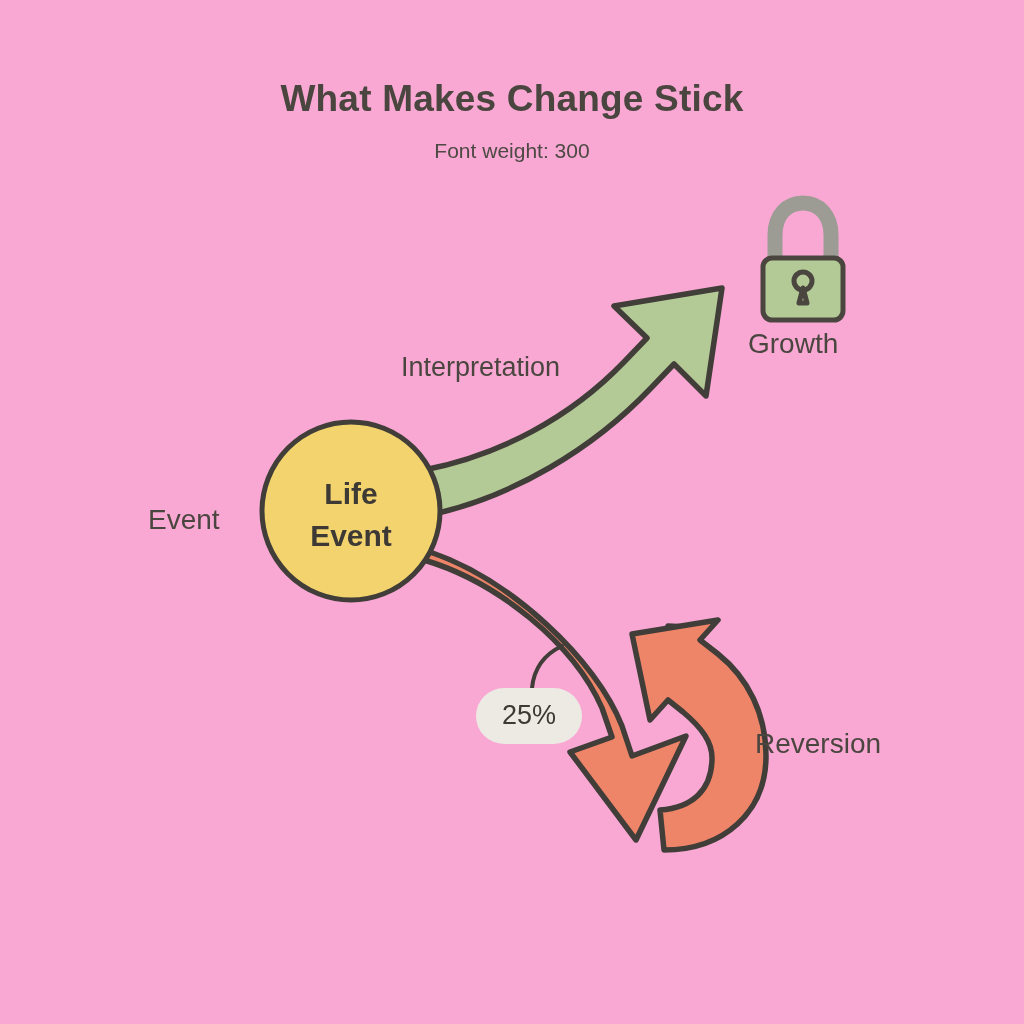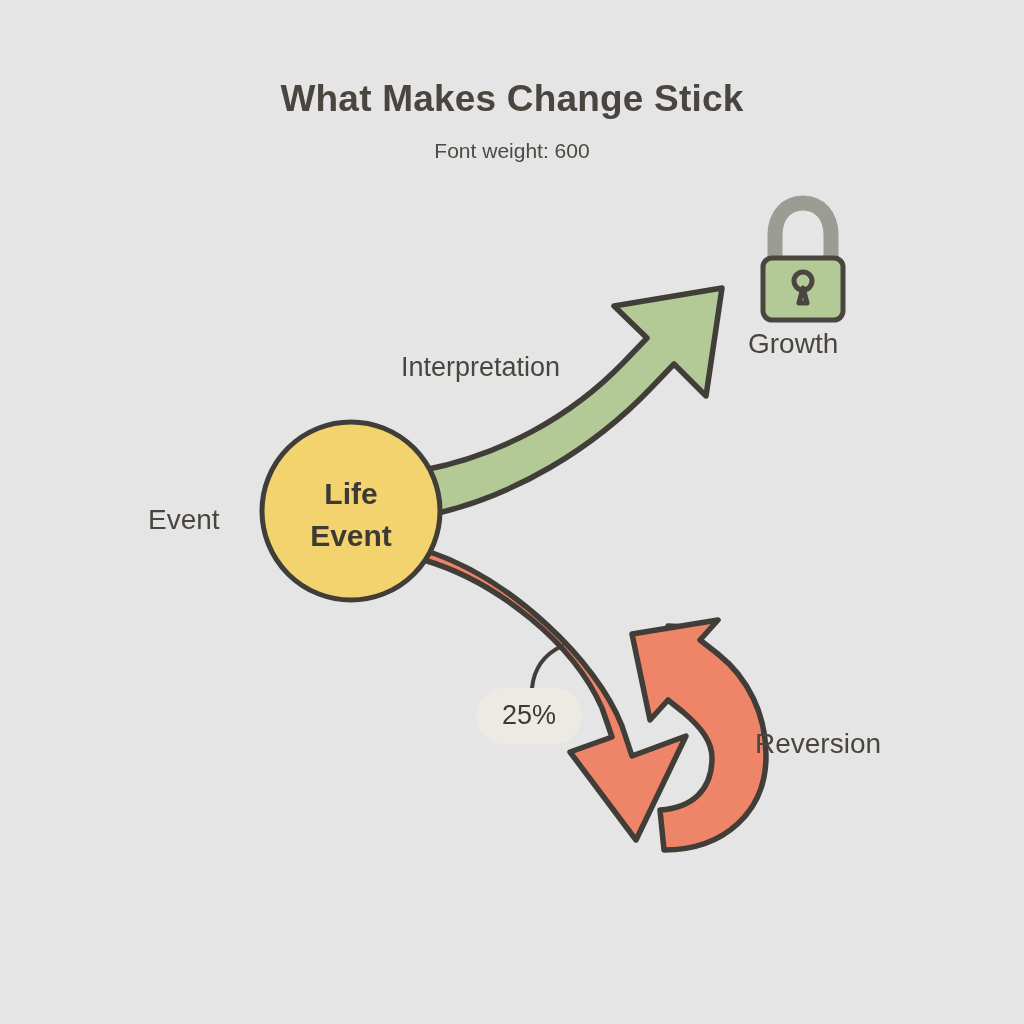--- a/index.html
+++ b/index.html
@@ -12,21 +12,21 @@
     width: 1024px;
     height: 1024px;
     font-family: "Liberation Sans", sans-serif;
     color: #3f3b36;
     overflow: hidden;
   }
   #canvas {
     position: relative;
     width: 1024px;
     height: 1024px;
-    background: #e5e5e5;
+    background: #f9a8d4;
   }
   .title {
     position: absolute;
     left: 0;
     top: 78px;
     width: 1024px;
     text-align: center;
     font-size: 37px;
     font-weight: 600;
     letter-spacing: 0.2px;
@@ -77,21 +77,21 @@
     text-anchor: middle;
     dominant-baseline: middle;
   }
 </style>
 </head>
 <body>
 
 <div id="canvas">
 
   <div class="title">What Makes Change Stick</div>
-  <div class="subtitle">Font weight: 600</div>
+  <div class="subtitle">Font weight: 300</div>
 
   <svg class="diagram" viewBox="0 0 1024 1024">
 
     <g>
 
       <path d="M 424,470
                C 500,455 570,418 624,362
                L 647,338
                L 614,306
                L 722,288

